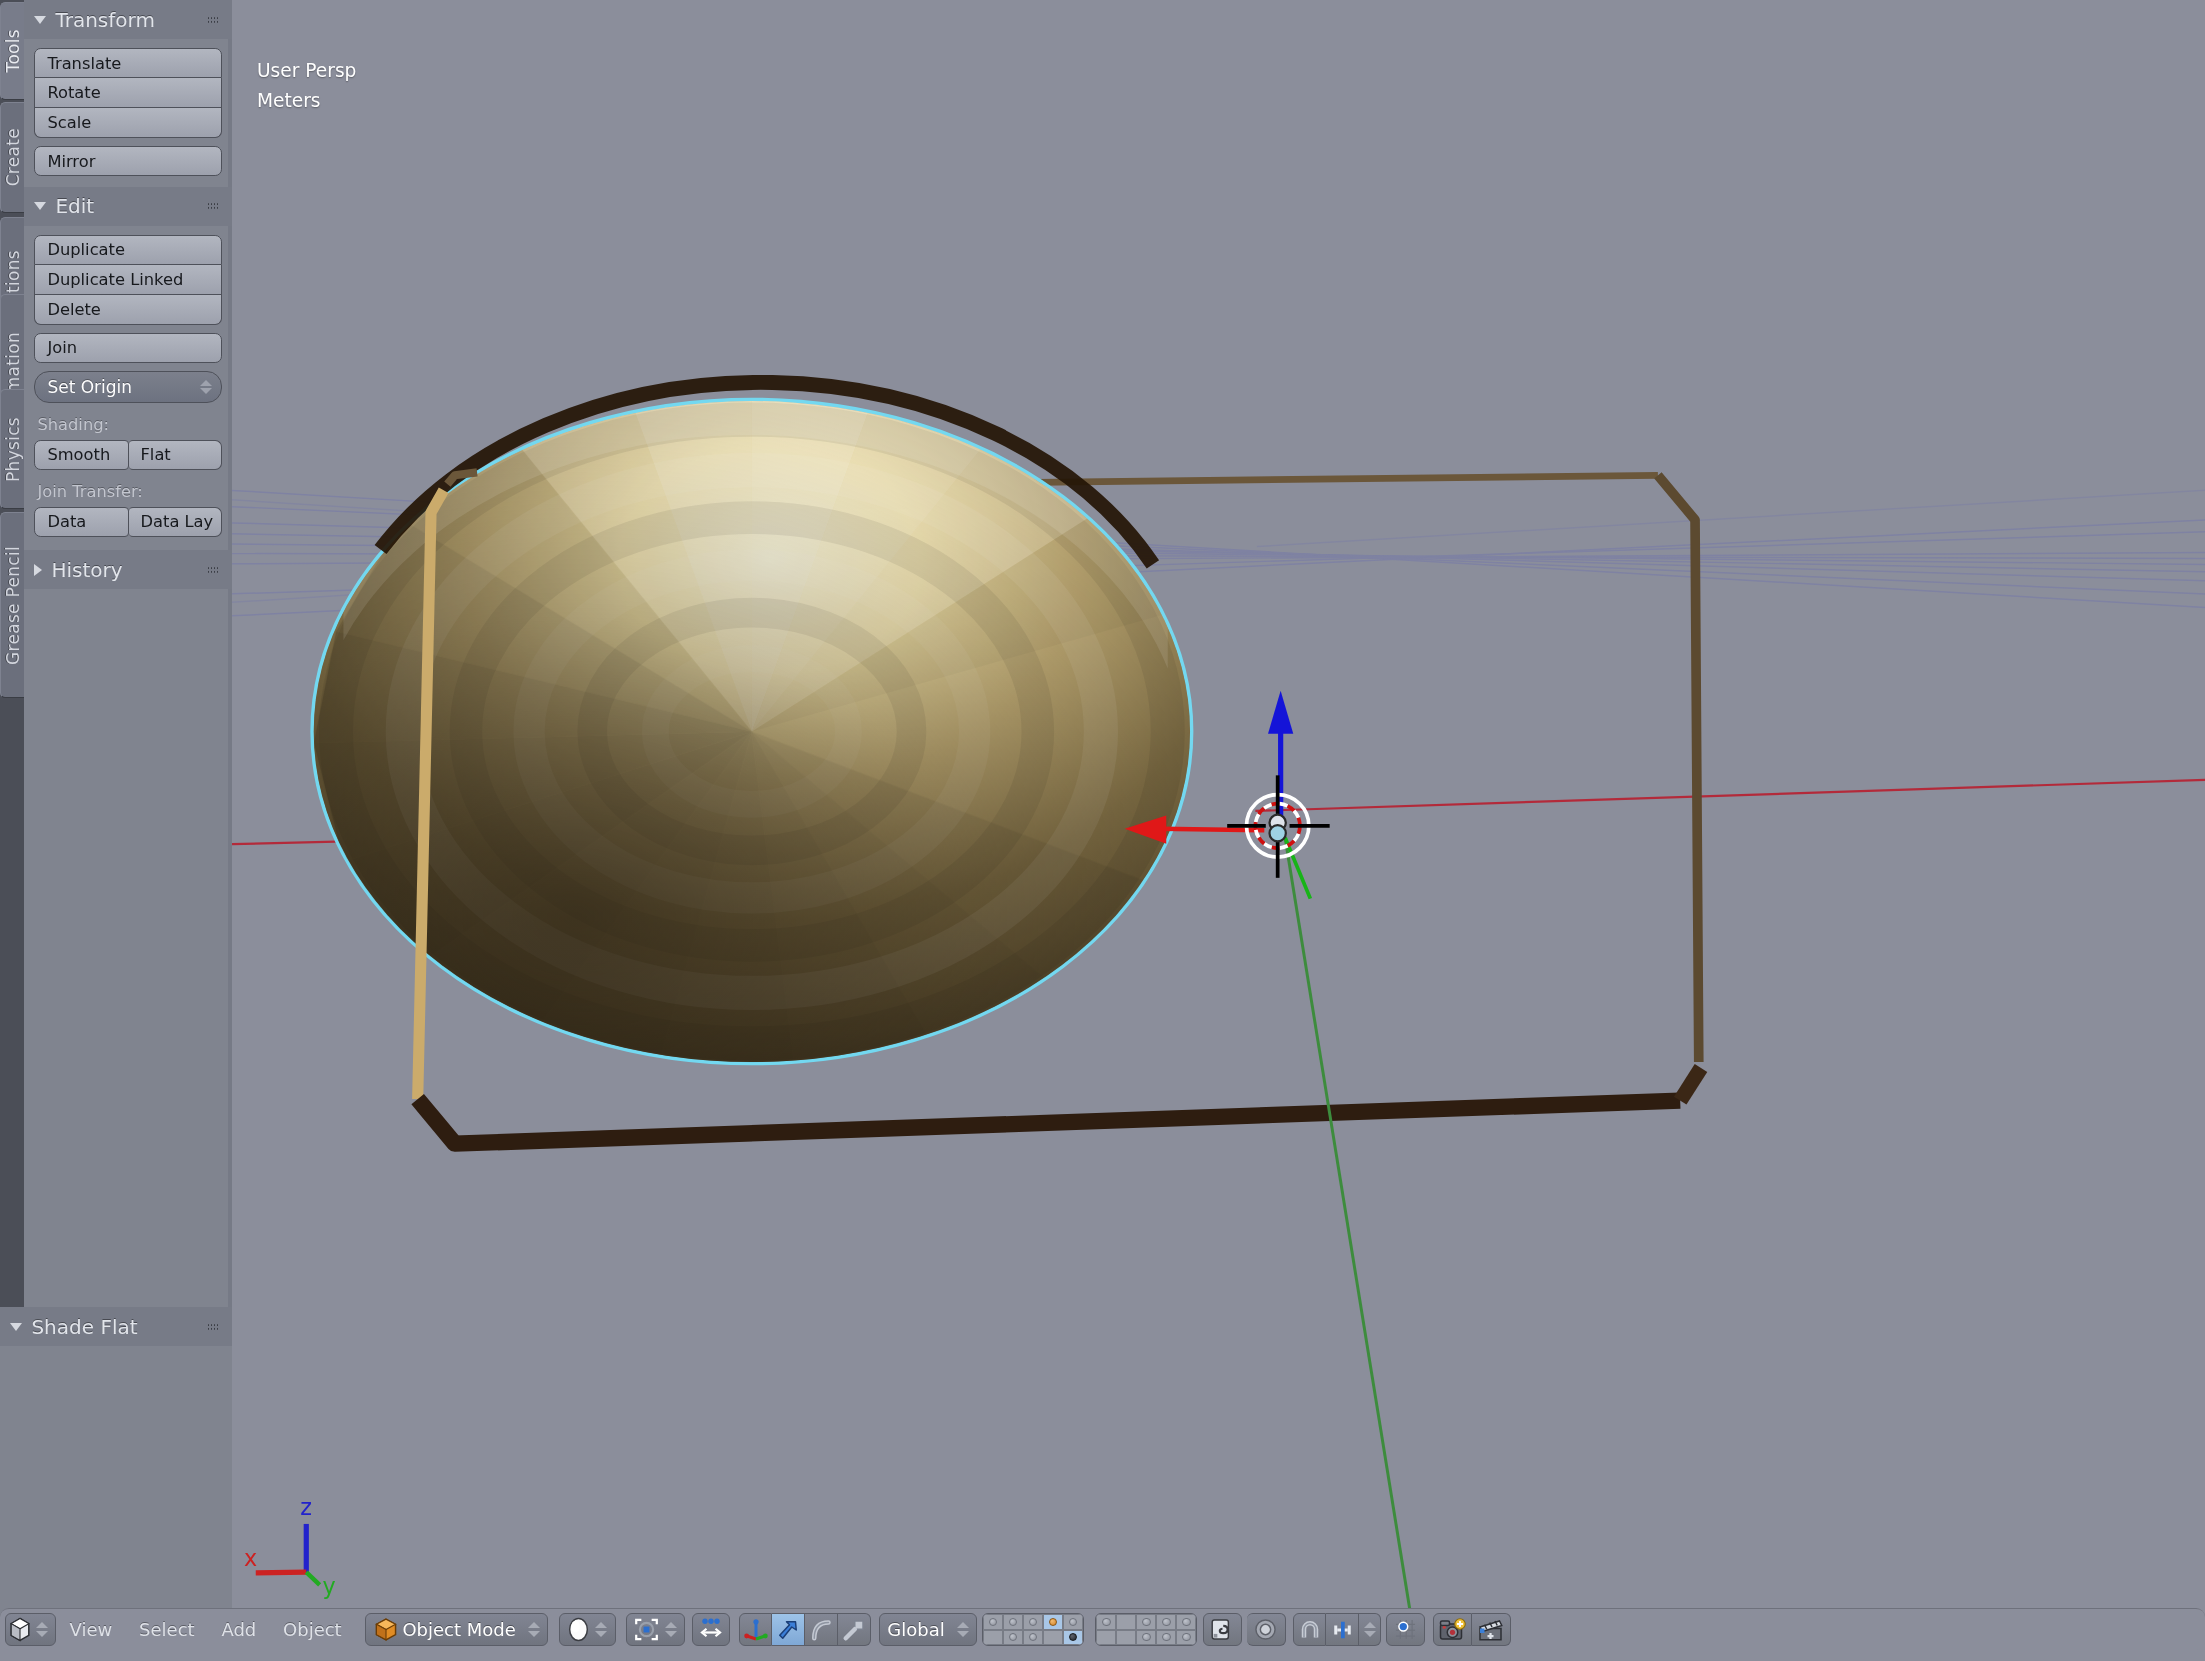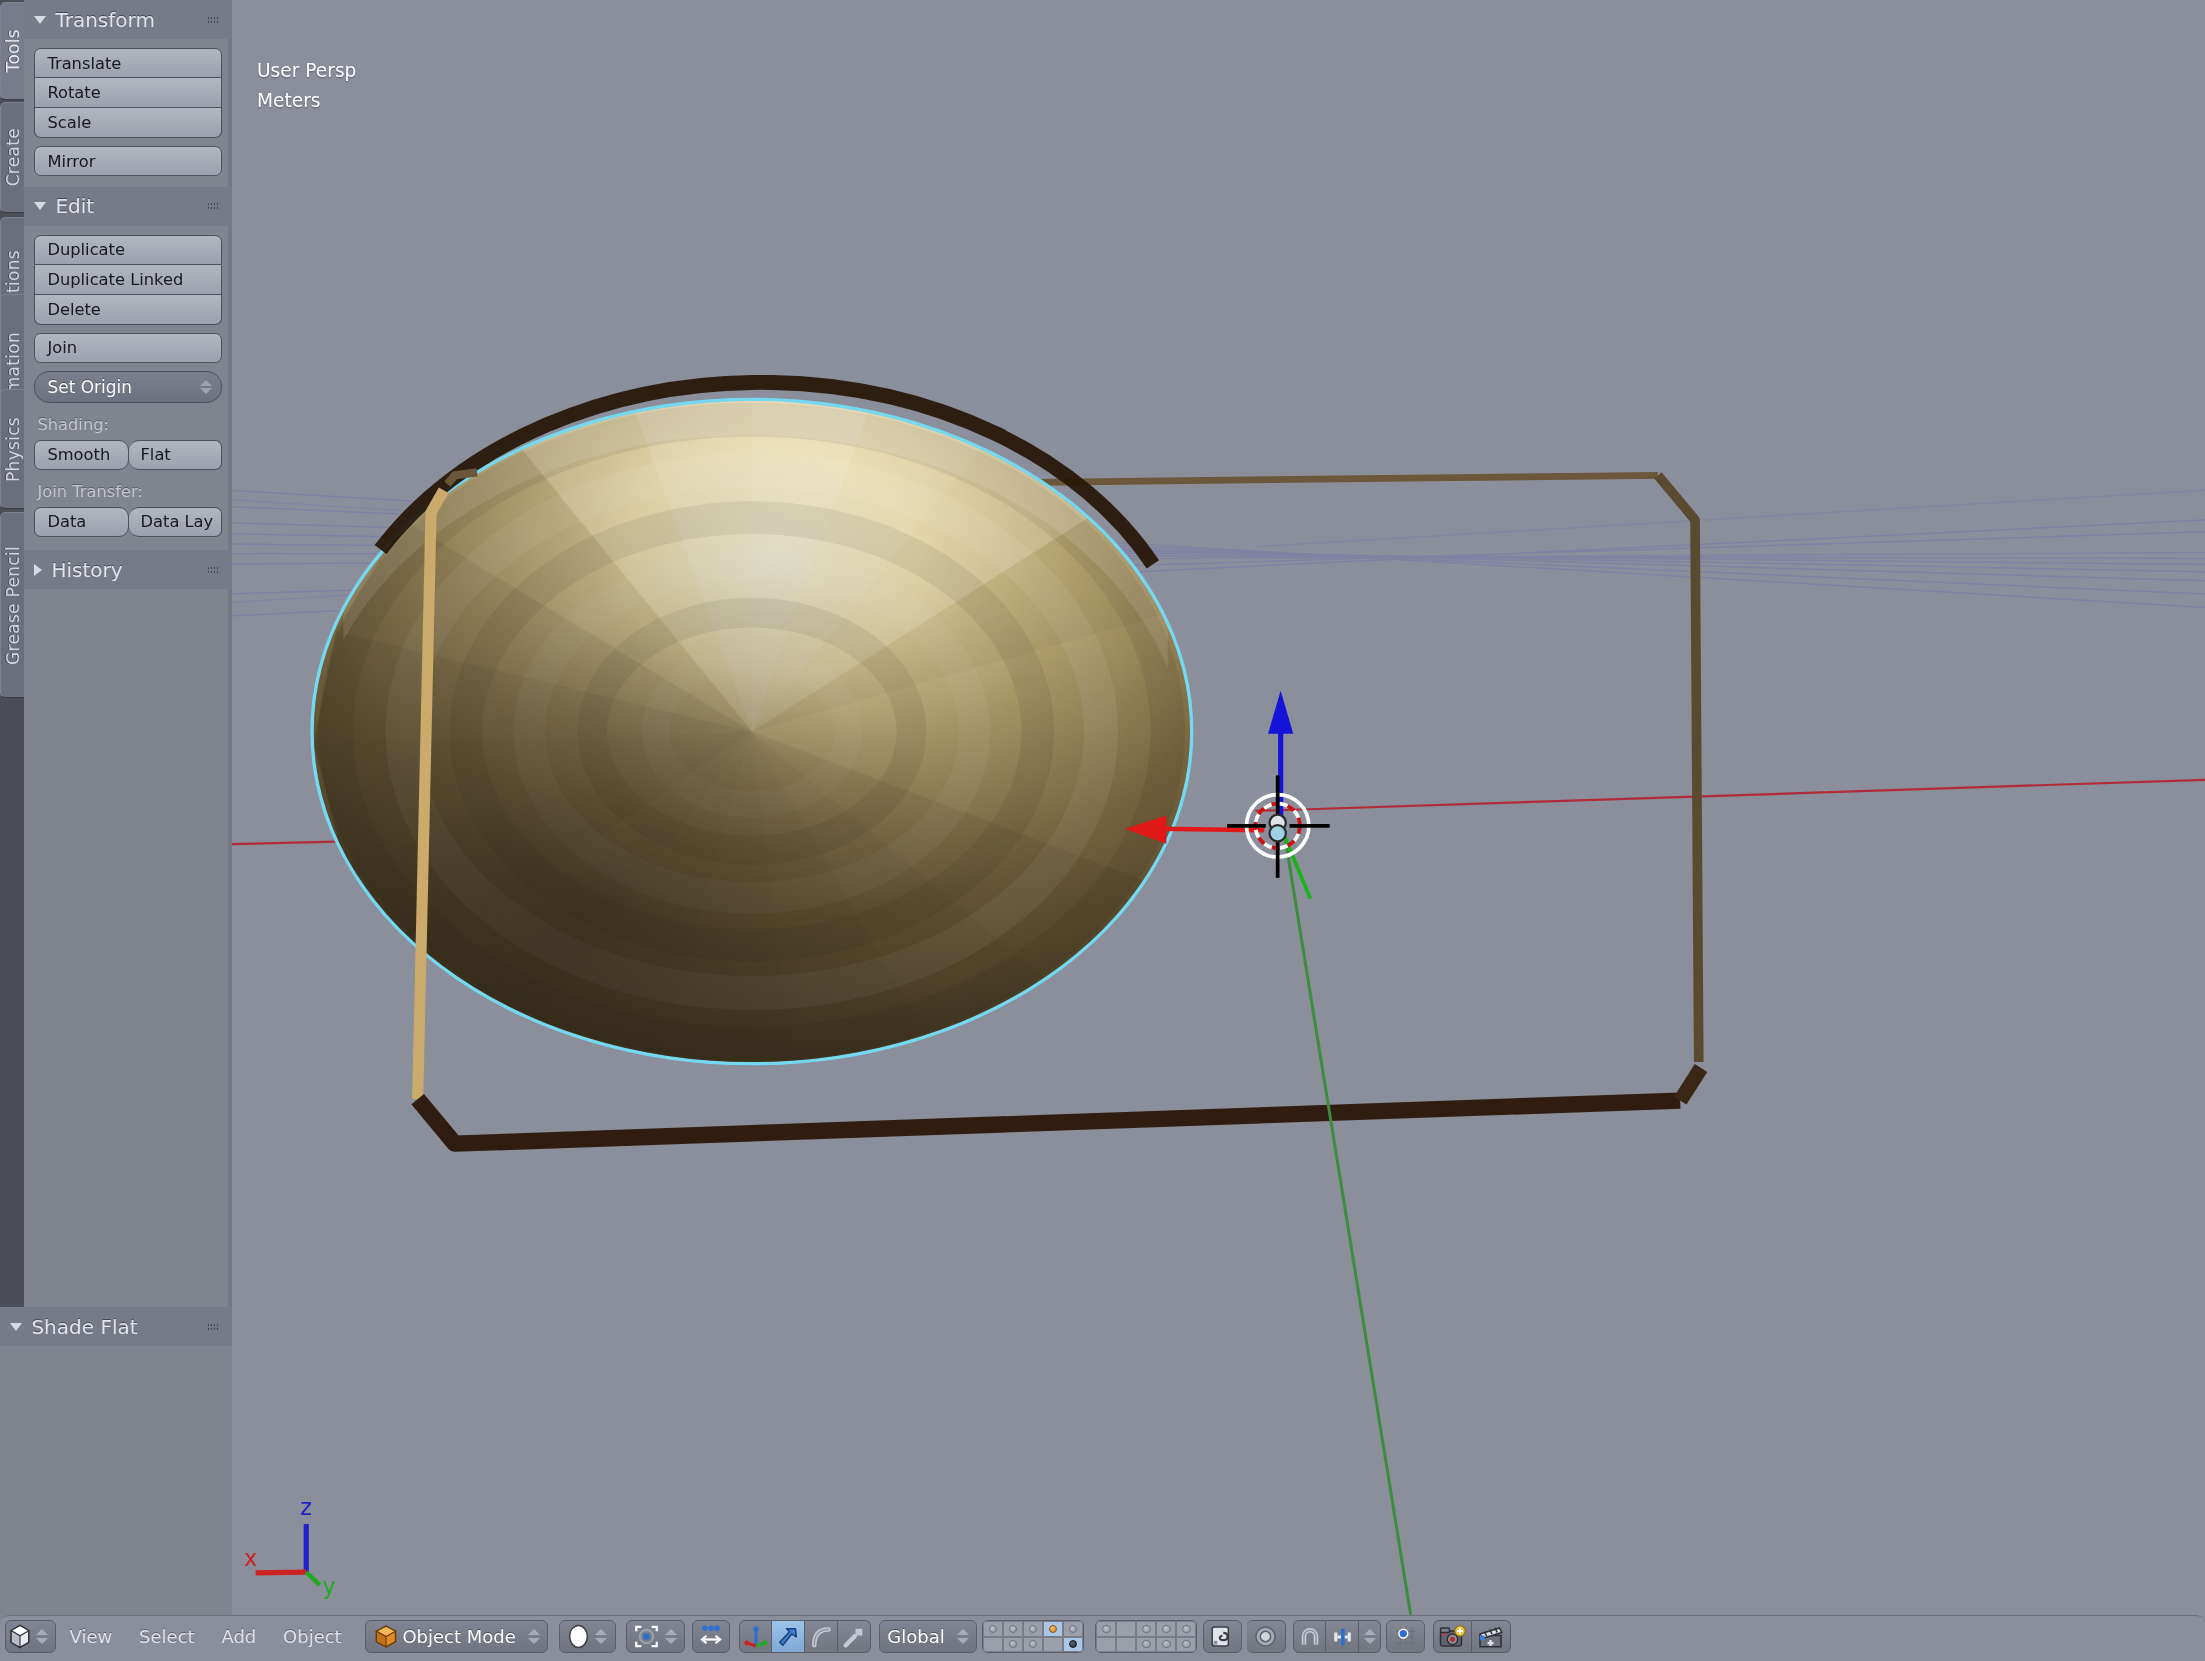--- a/index.html
+++ b/index.html
@@ -76,21 +76,21 @@
     border: 0.7px solid #4e515a;
     font-size: 16.3px; color: #17191d; cursor: pointer;
   }
   .btn.first { border-top-left-radius: 6.7px; border-top-right-radius: 6.7px; text-align: right; }
   .btn.last  { border-bottom-left-radius: 6.7px; border-bottom-right-radius: 6.7px; }
   .btn.single { border-radius: 6.7px; }
   .btn.mid { border-top: none; }
   .gap { height: 8.2px; }
 
   .btnrow { display: flex; }
-  .btnrow .btn { flex: 1; border-radius: 10px; }
+  .btnrow .btn { flex: 1; border-radius: 4px; }
   .btnrow .btn:first-child { border-top-left-radius: 6.7px; border-bottom-left-radius: 6.7px; }
   .btnrow .btn:last-child { border-top-right-radius: 6.7px; border-bottom-right-radius: 6.7px; border-left: none; }
 
   .dropdown {
     position: relative; display: flex; align-items: center;
     height: 32px; padding-left: 12px; border-radius: 15px;
     background: linear-gradient(to bottom, #7c808c 0%, #6d7280 100%);
     border: 0.7px solid #4e515a;
     font-size: 17px; color: #fdfdfe; cursor: pointer;
     text-shadow: 0 -0.7px 0 rgba(0,0,0,.35);
@@ -128,21 +128,21 @@
     position: absolute; color: #ffffff; font-size: 18.6px;
     text-shadow: 0 0.7px 1.5px rgba(0,0,0,.35);
     margin-top: 48px;
   }
   #vp-persp { left: 25px; top: 12px; }
   #vp-units { left: 25px; top: 42px; }
   #vp-objname { left: 67px; top: 1595px; }
 
   
   #statusbar {
-    position: absolute; left: 0; bottom: 5px; width: 2205px; height: 42px;
+    position: absolute; left: 0; bottom: 12px; width: 2205px; height: 42px;
     background: #8b8e9b; display: flex; align-items: center;
     border-top: 0.7px solid #6e717c;
     border-radius: 9px;
   }
   .sb-pill {
     display: flex; align-items: center; height: 33px;
     background: linear-gradient(to bottom, #818593 0%, #70747f 100%);
     border: 0.7px solid #5b5e68; border-radius: 6px;
     margin-left: 5.2px; padding: 0 3px;
   }

